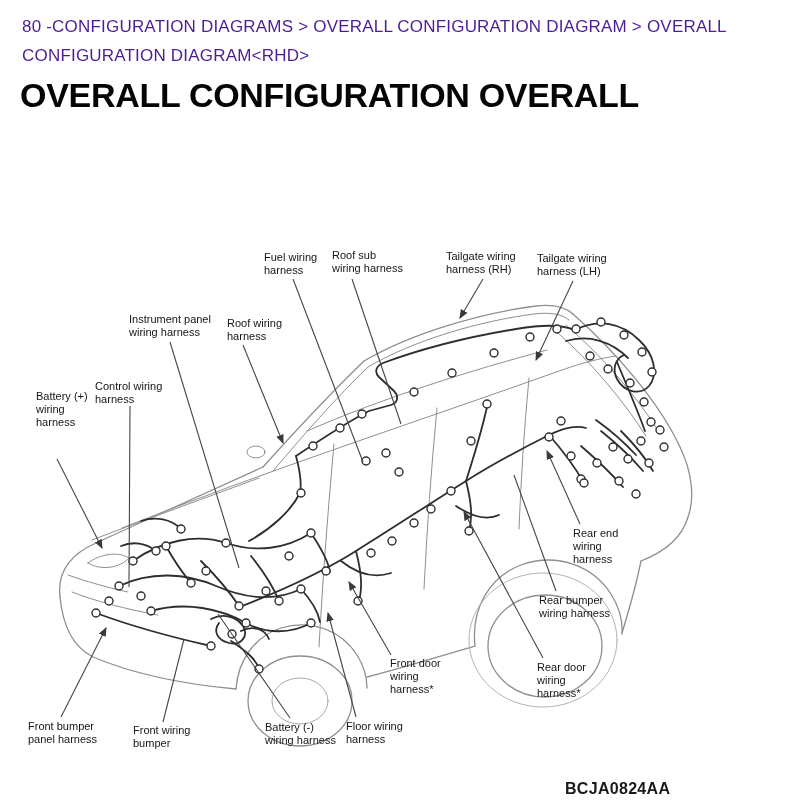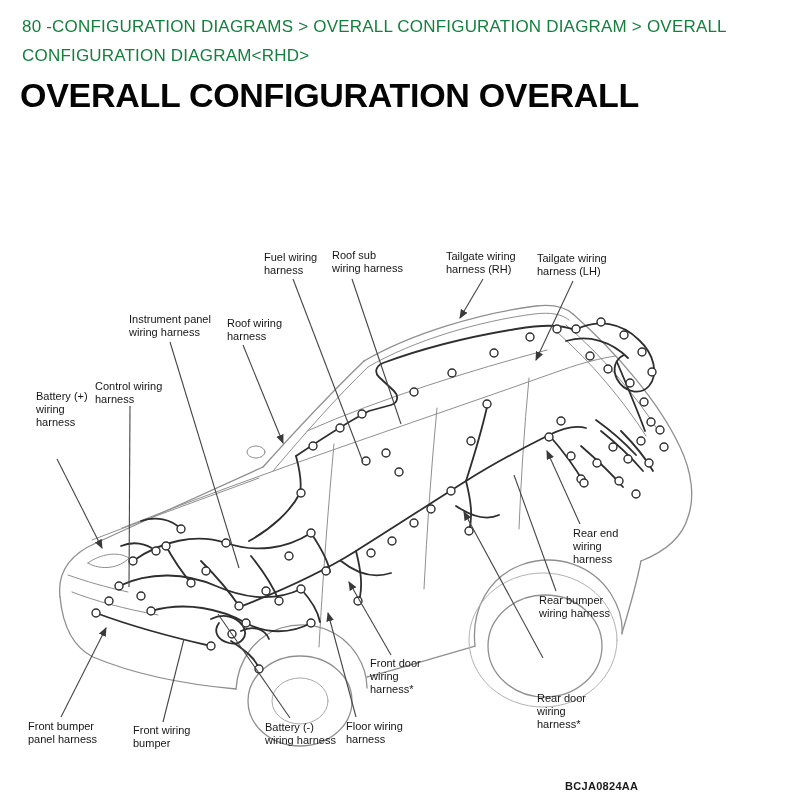--- a/index.html
+++ b/index.html
@@ -2,35 +2,35 @@
 <html><head>
 <meta charset="utf-8">
 <style>
   html,body{margin:0;padding:0;}
   body{
     width:802px;height:802px;position:relative;overflow:hidden;
     background:#ffffff;font-family:"Liberation Sans","DejaVu Sans",sans-serif;
   }
   .breadcrumb{
     position:absolute;left:22px;top:12px;width:762px;
-    font-size:17px;line-height:29px;color:#15803d;letter-spacing:.2px;
+    font-size:17px;line-height:29px;color:#4c1d95;letter-spacing:.2px;
   }
   .page-title{
     position:absolute;left:20px;top:76px;width:720px;
     font-size:34px;font-weight:bold;color:#050505;line-height:38px;letter-spacing:-.3px;
   }
   .diagram{position:absolute;left:0;top:0;width:802px;height:802px;}
   .diagram svg{position:absolute;left:0;top:0;}
   .hlabel{
     position:absolute;font-size:11px;line-height:13px;color:#151515;
     white-space:pre-line;
   }
   .figcode{
     position:absolute;left:565px;top:780px;
-    font-size:11px;font-weight:bold;color:#1a1a1a;letter-spacing:.3px;
+    font-size:16px;font-weight:bold;color:#1a1a1a;letter-spacing:.3px;
   }
 </style>
 </head>
 <body>
 
 <div class="breadcrumb">80 -CONFIGURATION DIAGRAMS &gt; OVERALL CONFIGURATION DIAGRAM &gt; OVERALL CONFIGURATION DIAGRAM&lt;RHD&gt;</div>
 
 <div class="page-title">
   <div>OVERALL CONFIGURATION OVERALL</div>
 </div>
@@ -214,24 +214,24 @@
   <div class="hlabel" style="left:95px;top:380px">Control wiring
 harness</div>
   <div class="hlabel" style="left:36px;top:390px">Battery (+)
 wiring
 harness</div>
   <div class="hlabel" style="left:573px;top:527px">Rear end
 wiring
 harness</div>
   <div class="hlabel" style="left:539px;top:594px">Rear bumper
 wiring harness</div>
-  <div class="hlabel" style="left:537px;top:692px">Rear door
+  <div class="hlabel" style="left:537px;top:661px">Rear door
 wiring
 harness*</div>
-  <div class="hlabel" style="left:370px;top:657px">Front door
+  <div class="hlabel" style="left:390px;top:657px">Front door
 wiring
 harness*</div>
   <div class="hlabel" style="left:28px;top:720px">Front bumper
 panel harness</div>
   <div class="hlabel" style="left:133px;top:724px">Front wiring
 bumper</div>
   <div class="hlabel" style="left:265px;top:721px">Battery (-)
 wiring harness</div>
   <div class="hlabel" style="left:346px;top:720px">Floor wiring
 harness</div>

